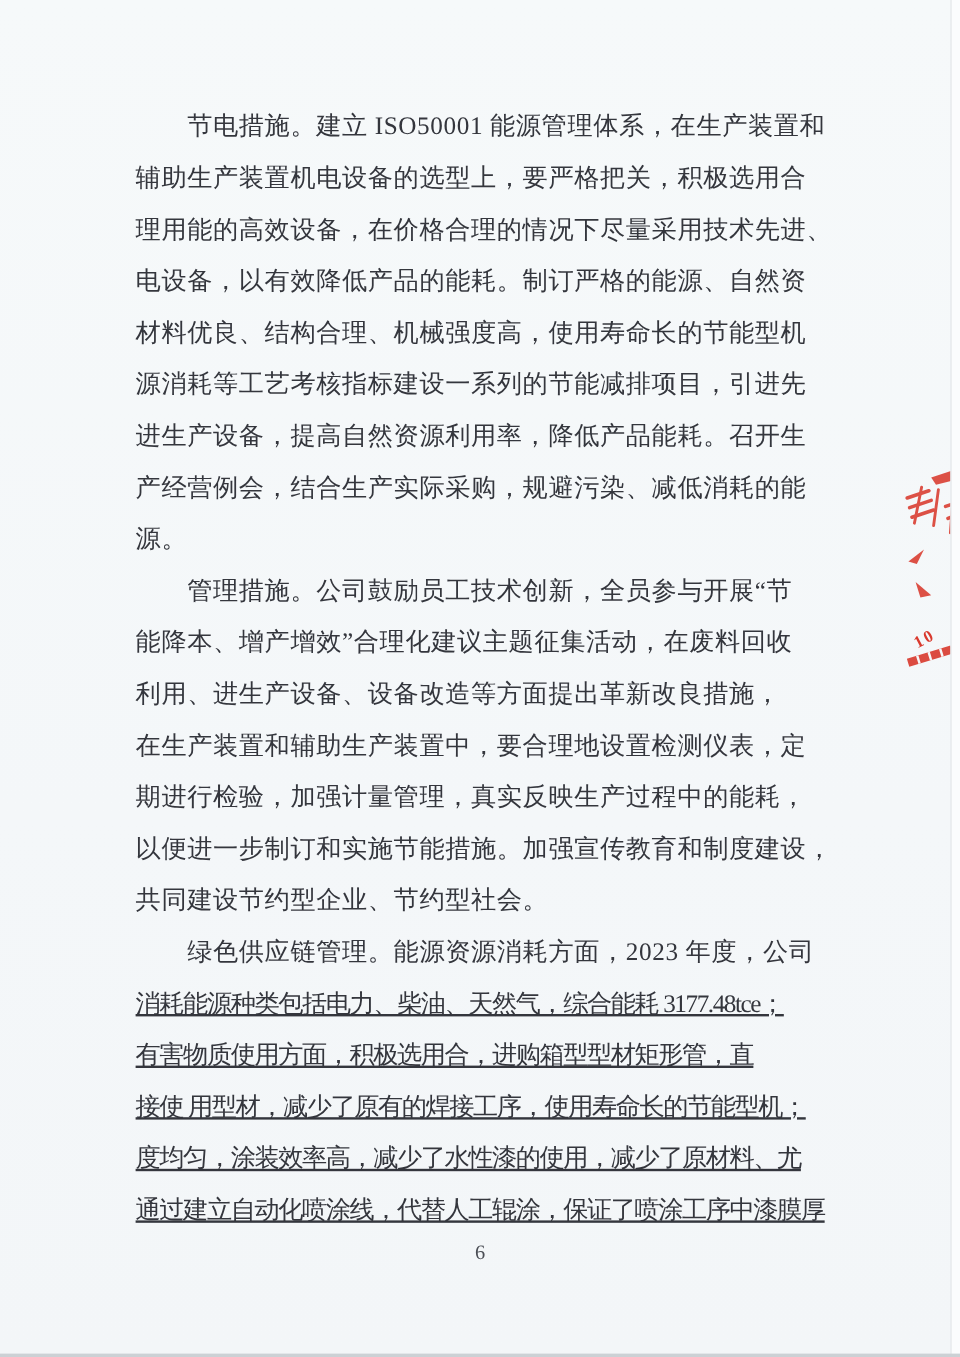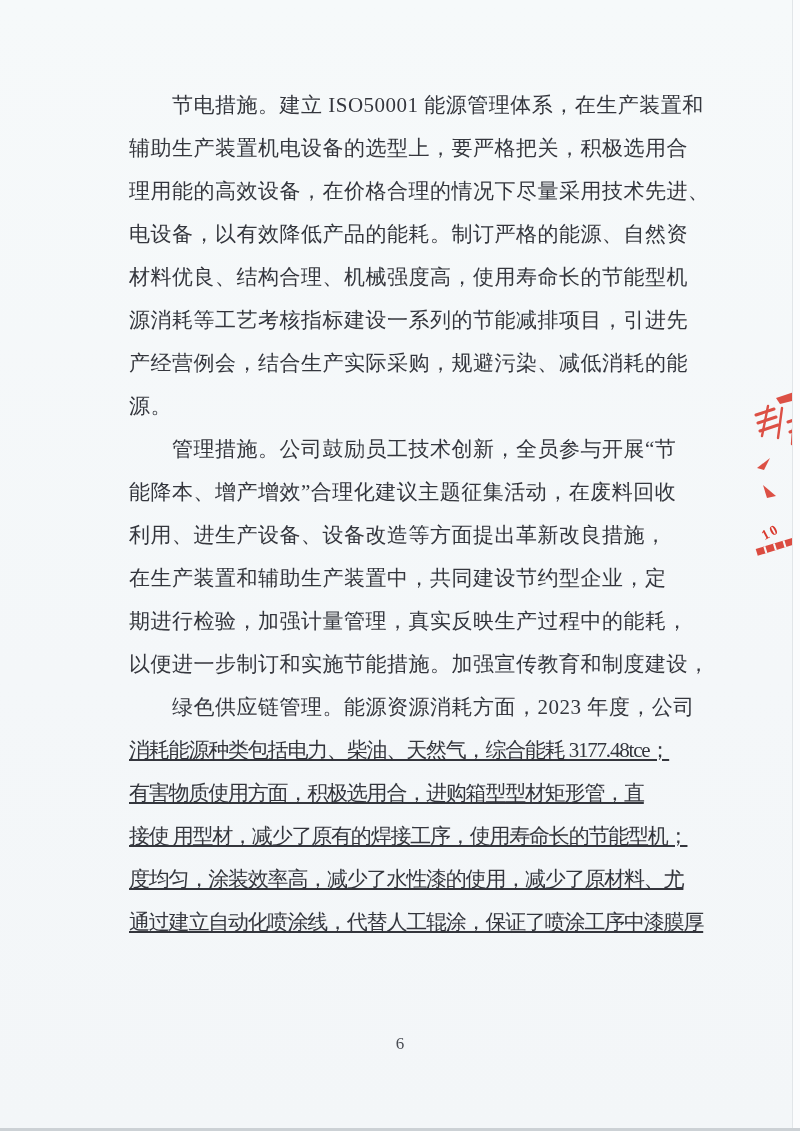--- a/index.html
+++ b/index.html
@@ -23,21 +23,20 @@
   }
   .text-block{
     position:absolute;left:113px;top:84px;width:610px;
     color:#34363d;
     font-size:21px;
   }
   .ln{
     height:43px;line-height:43px;
     letter-spacing:0.5px;
     white-space:pre;
-    margin-left:16px;
   }
   .ln.indent{text-indent:43px;}
   .ln.dense{letter-spacing:-1.2px;text-decoration:underline;}
   .page-number{
     position:absolute;left:0;right:0;top:1033px;height:22px;
     text-align:center;
     font-size:17px;line-height:22px;
     color:#4b4e55;
     letter-spacing:0;
   }
@@ -53,31 +52,33 @@
 
   <div class="text-block">
 
     <div>
       <div class="ln indent">节电措施。建立 ISO50001 能源管理体系，在生产装置和</div>
       <div class="ln">辅助生产装置机电设备的选型上，要严格把关，积极选用合</div>
       <div class="ln">理用能的高效设备，在价格合理的情况下尽量采用技术先进、</div>
       <div class="ln">电设备，以有效降低产品的能耗。制订严格的能源、自然资</div>
       <div class="ln">材料优良、结构合理、机械强度高，使用寿命长的节能型机</div>
       <div class="ln">源消耗等工艺考核指标建设一系列的节能减排项目，引进先</div>
+      <div class="ln">进生产设备，提高自然资源利用率，降低产品能耗。召开生</div>
       <div class="ln">产经营例会，结合生产实际采购，规避污染、减低消耗的能</div>
       <div class="ln">源。</div>
     </div>
 
     <div>
       <div class="ln indent">管理措施。公司鼓励员工技术创新，全员参与开展“节</div>
       <div class="ln">能降本、增产增效”合理化建议主题征集活动，在废料回收</div>
       <div class="ln">利用、进生产设备、设备改造等方面提出革新改良措施，</div>
-      <div class="ln">在生产装置和辅助生产装置中，共同建设节约型企业，定</div>
+      <div class="ln">在生产装置和辅助生产装置中，要合理地设置检测仪表，定</div>
       <div class="ln">期进行检验，加强计量管理，真实反映生产过程中的能耗，</div>
       <div class="ln">以便进一步制订和实施节能措施。加强宣传教育和制度建设，</div>
+      <div class="ln">共同建设节约型企业、节约型社会。</div>
     </div>
 
     <div>
       <div class="ln indent">绿色供应链管理。能源资源消耗方面，2023 年度，公司</div>
       <div class="ln dense">消耗能源种类包括电力、柴油、天然气，综合能耗 3177.48tce；</div>
       <div class="ln dense">有害物质使用方面，积极选用合，进购箱型型材矩形管，直</div>
       <div class="ln dense">接使 用型材，减少了原有的焊接工序，使用寿命长的节能型机；</div>
       <div class="ln dense">度均匀，涂装效率高，减少了水性漆的使用，减少了原材料、尤</div>
       <div class="ln dense">通过建立自动化喷涂线，代替人工辊涂，保证了喷涂工序中漆膜厚</div>
     </div>

